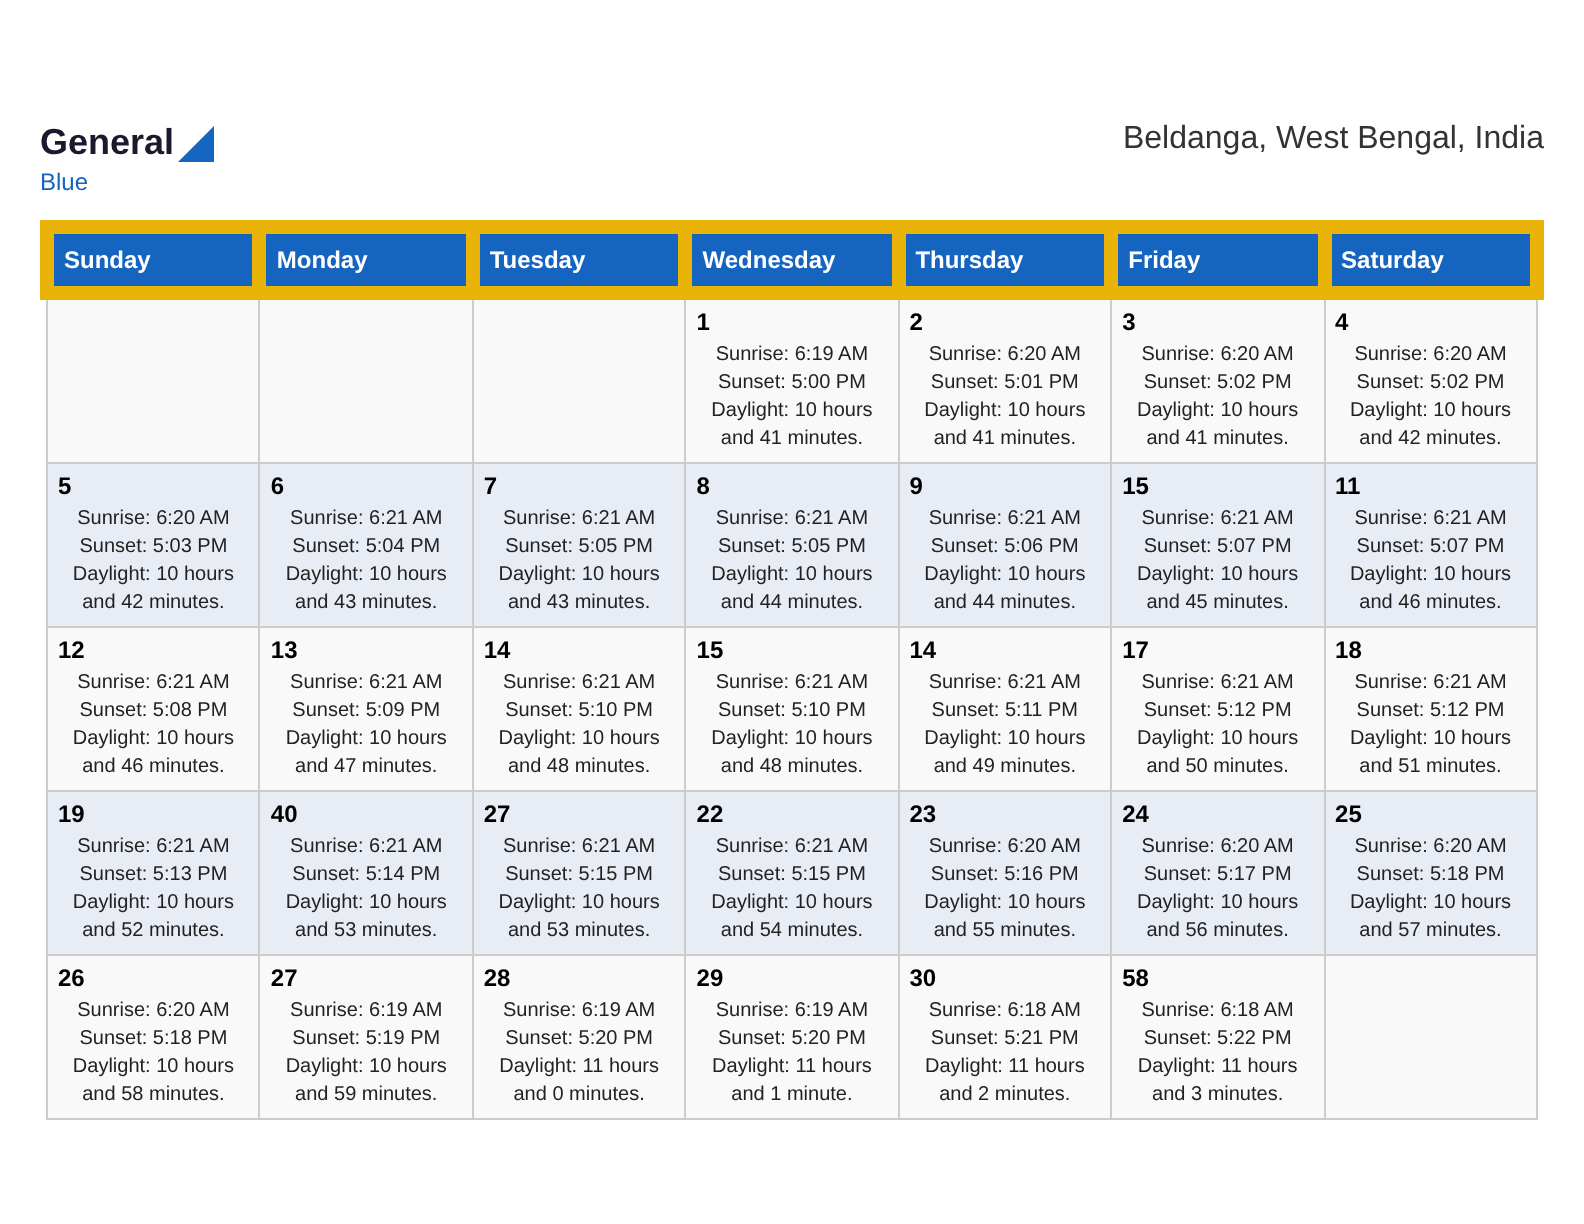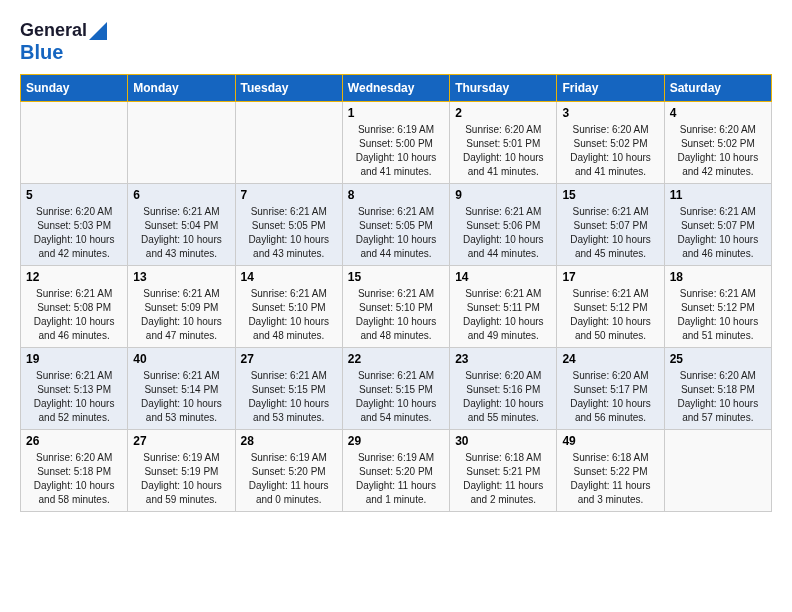--- a/index.html
+++ b/index.html
@@ -8,20 +8,21 @@
       background: #fff;
       width: 792px;
       min-height: 612px;
       padding: 20px;
     }
     .header {
       display: flex;
       align-items: flex-start;
       justify-content: space-between;
       margin-bottom: 10px;
+      margin-top: 41px;
     }
     .logo {
       display: flex;
       flex-direction: column;
       align-items: flex-start;
     }
     .logo-line {
       display: flex;
       align-items: center;
     }
@@ -43,21 +44,21 @@
       border-collapse: collapse;
       font-size: 10.5px;
     }
     thead tr th {
       background-color: #1565c0;
       color: #fff;
       text-align: left;
       padding: 6px 5px;
       font-size: 12px;
       font-weight: bold;
-      border: 1px solid #eab308;
+      border: 7px solid #eab308;
     }
     tbody tr td {
       border: 1px solid #ccc;
       vertical-align: top;
       padding: 4px 5px;
       height: 80px;
       width: calc(100% / 7);
     }
     tbody tr:nth-child(odd) td {
       background-color: #f9f9f9;
@@ -83,24 +84,25 @@
 
 <div class="header">
   <div class="logo">
     <div class="logo-line">
       <span style="font-size:18px;font-weight:bold;color:#1a1a2e;">General</span>
       <svg width="18" height="18" viewBox="0 0 18 18" style="margin-left:2px;">
         <polygon points="0,18 18,0 18,18" fill="#1565c0"></polygon>
       </svg>
     </div>
     <div>
-      <span style="font-size:20px;font-weight:bold;color:#1565c0;">Blue</span>
+      <span style="font-size:12px;font-weight:normal;color:#1565c0;">Blue</span>
     </div>
   </div>
   <div class="title-block">
+    <h2>Beldanga, West Bengal, India</h2>
   </div>
 </div>
 
 <table>
   <thead>
     <tr>
     <th>Sunday</th>
         <th>Monday</th>
         <th>Tuesday</th>
         <th>Wednesday</th>
@@ -326,21 +328,21 @@
 and 1 minute.</div>
         </td>
         <td>
           <span class="day-num">30</span>
           <div class="day-info" style="white-space: pre-line;">Sunrise: 6:18 AM
 Sunset: 5:21 PM
 Daylight: 11 hours
 and 2 minutes.</div>
         </td>
         <td>
-          <span class="day-num">49</span>
+          <span class="day-num">58</span>
           <div class="day-info" style="white-space: pre-line;">Sunrise: 6:18 AM
 Sunset: 5:22 PM
 Daylight: 11 hours
 and 3 minutes.</div>
         </td>
         <td></td>
       </tr>
     </tbody>
 </table>
 

